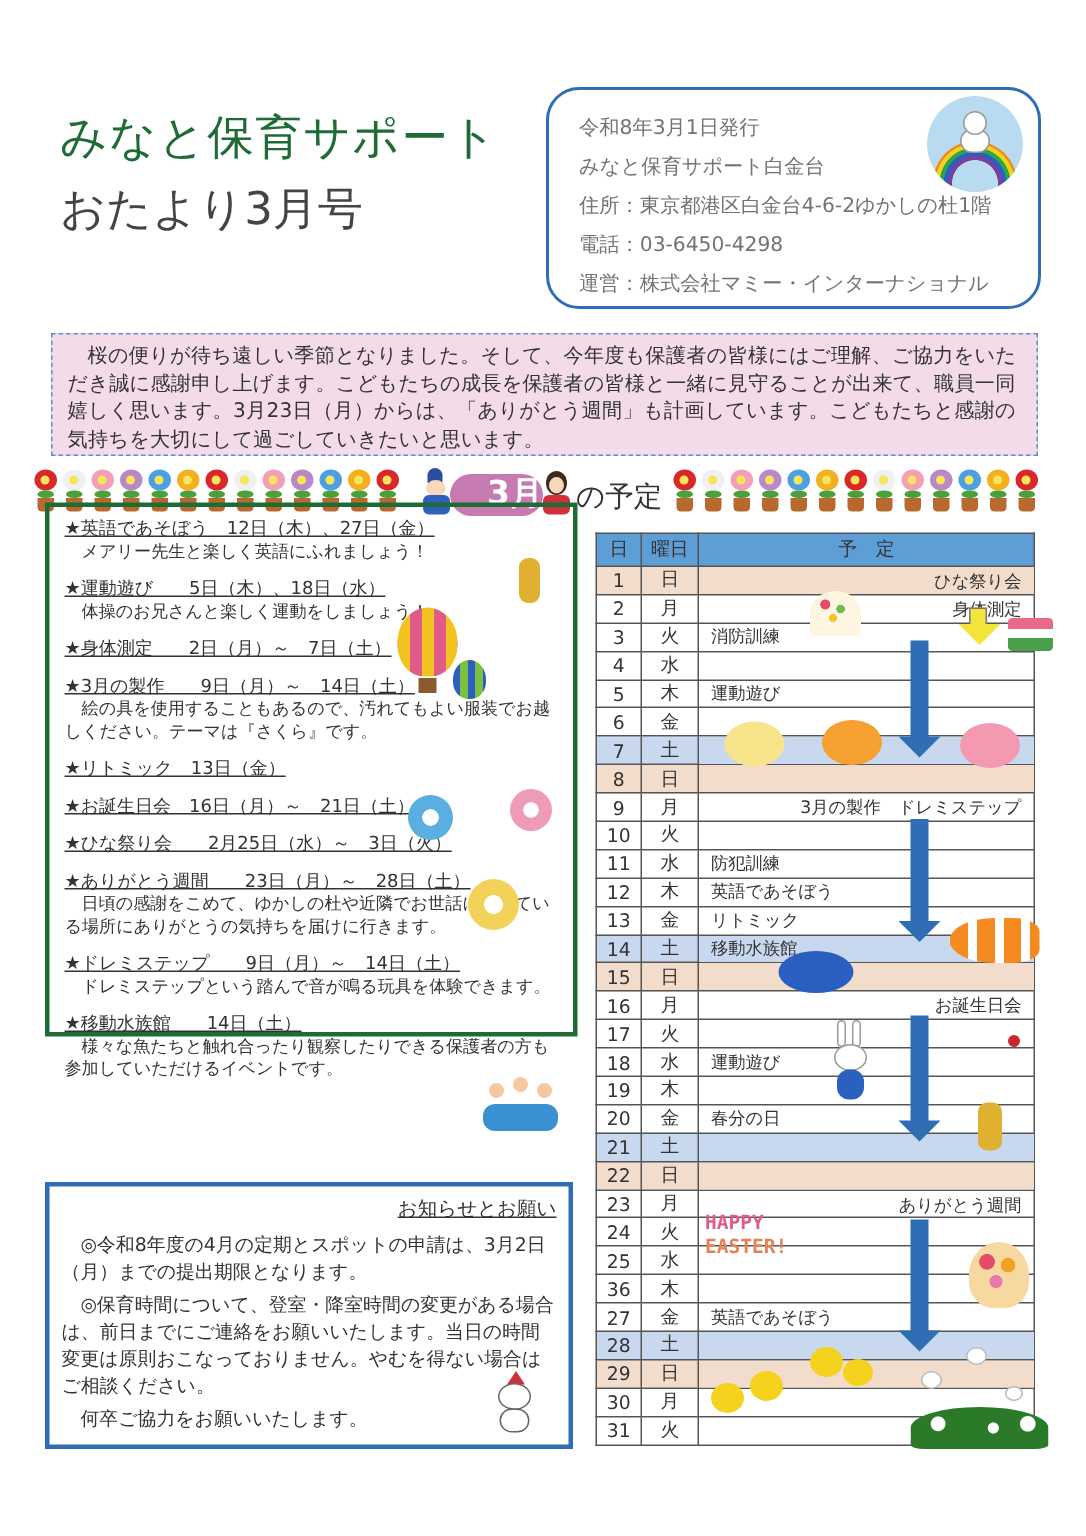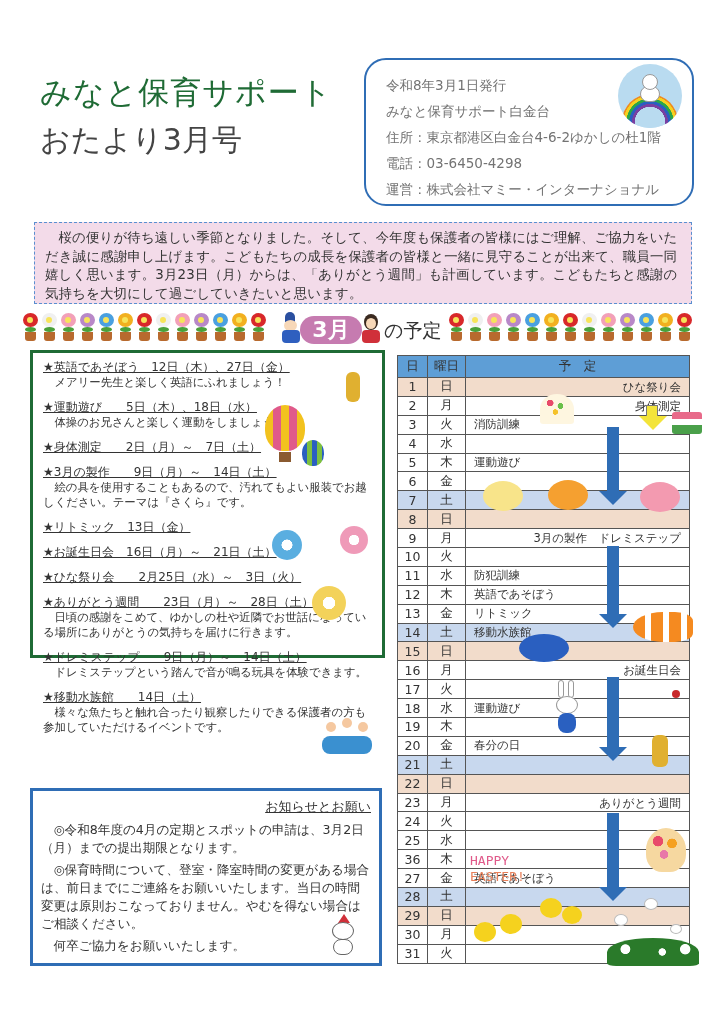--- a/index.html
+++ b/index.html
@@ -38,28 +38,28 @@
   .greeting p { font-size: 13.4px; line-height: 18.5px; color: #333; text-indent: 1em; letter-spacing: 0.2px; }
 
   
   .flower-row { top: 312px; height: 30px; display: flex; gap: 2px; }
   .flower { width: 17px; height: 30px; position: relative; }
   .flower .petal { position: absolute; left: 1px; top: 1px; width: 15px; height: 14px; border-radius: 50%; }
   .flower .center { position: absolute; left: 5px; top: 5px; width: 6px; height: 6px; border-radius: 50%; background: #f7e45a; }
   .flower .leaf { position: absolute; left: 3px; top: 15px; width: 11px; height: 5px; background: #4aa03a; border-radius: 50%; }
   .flower .pot { position: absolute; left: 3px; top: 20px; width: 11px; height: 9px; background: #b86a2e; border-radius: 0 0 3px 3px; }
 
-  .month-badge { left: 300px; top: 316px; width: 62px; height: 28px; border-radius: 14px; background: #c67bb0; color: #fff; font-size: 22px; font-weight: bold; text-align: center; line-height: 28px; }
+  .month-badge { left: 300px; top: 316px; width: 62px; height: 28px; border-radius: 14px; background: #c67bb0; color: #fff; font-size: 22px; font-weight: bold; text-align: right; line-height: 28px; }
   .doll-m { left: 280px; top: 312px; width: 22px; height: 32px; }
   .doll-f { left: 360px; top: 312px; width: 22px; height: 32px; }
   .schedule-heading { left: 384px; top: 318px; font-size: 19px; color: #333; }
 
   
   .events-box {
-    left: 30px; top: 350px; width: 355px; height: 308px;
+    left: 30px; top: 335px; width: 355px; height: 356px;
     border: 3px solid #1f6b35; padding: 6px 6px 0 10px;
   }
   .event { margin-bottom: 9px; }
   .event-title { font-size: 12px; color: #333; line-height: 16px; text-decoration: underline; white-space: nowrap; }
   .event-desc { font-size: 11.4px; color: #333; line-height: 15px; text-indent: 1em; }
 
   
   .notice-box {
     left: 30px; top: 788px; width: 352px; height: 178px;
     border: 3px solid #2f6db5; padding: 6px 8px;
@@ -533,21 +533,21 @@
 <div class="abs" style="left:633px;top:612px;width:60px;height:30px;border-radius:50% 30% 30% 50%;background:repeating-linear-gradient(90deg,#f58a20 0 12px,#fff 12px 18px);"></div>
 <div class="abs" style="left:519px;top:634px;width:50px;height:28px;border-radius:50%;background:#2a5fc0;"></div>
 <div class="abs" style="left:555px;top:680px;width:24px;height:56px;">
   <div style="position:absolute;left:3px;top:0;width:6px;height:18px;background:#fff;border:1px solid #999;border-radius:3px;"></div>
   <div style="position:absolute;left:13px;top:0;width:6px;height:18px;background:#fff;border:1px solid #999;border-radius:3px;"></div>
   <div style="position:absolute;left:1px;top:16px;width:22px;height:18px;background:#fff;border:1px solid #999;border-radius:50%;"></div>
   <div style="position:absolute;left:3px;top:33px;width:18px;height:20px;background:#2a60c0;border-radius:8px;"></div>
 </div>
 <div class="abs" style="left:672px;top:690px;width:8px;height:8px;border-radius:50%;background:#c8282a;"></div>
 <div class="abs" style="left:652px;top:735px;width:16px;height:32px;border-radius:6px;background:#e0b030;"></div>
-<div class="abs" style="left:470px;top:853px;width:76px;line-height:16px;font-weight:normal;font-size:13px;font-family:'DejaVu Sans Mono',monospace;">
+<div class="abs" style="left:470px;top:808px;width:76px;line-height:16px;font-weight:bold;font-size:13px;font-family:'DejaVu Sans Mono',monospace;">
   <div style="color:#e05a8a;">HAPPY</div>
   <div style="color:#e8805a;">EASTER!</div>
 </div>
 <div class="abs" style="left:646px;top:828px;width:40px;height:44px;border-radius:50% 50% 40% 40%;background:radial-gradient(circle at 30% 30%,#e84a6a 12%,transparent 13%),radial-gradient(circle at 65% 35%,#f5a020 12%,transparent 13%),radial-gradient(circle at 45% 60%,#e878a8 12%,transparent 13%),#f6d8a0;"></div>
 <div class="abs" style="left:474px;top:898px;width:110px;height:62px;">
   <div style="position:absolute;left:0;top:24px;width:22px;height:20px;border-radius:50%;background:#f5d21e;"></div>
   <div style="position:absolute;left:26px;top:16px;width:22px;height:20px;border-radius:50%;background:#f5d21e;"></div>
   <div style="position:absolute;left:66px;top:0;width:22px;height:20px;border-radius:50%;background:#f5d21e;"></div>
   <div style="position:absolute;left:88px;top:8px;width:20px;height:18px;border-radius:50%;background:#f5d21e;"></div>
 </div>

